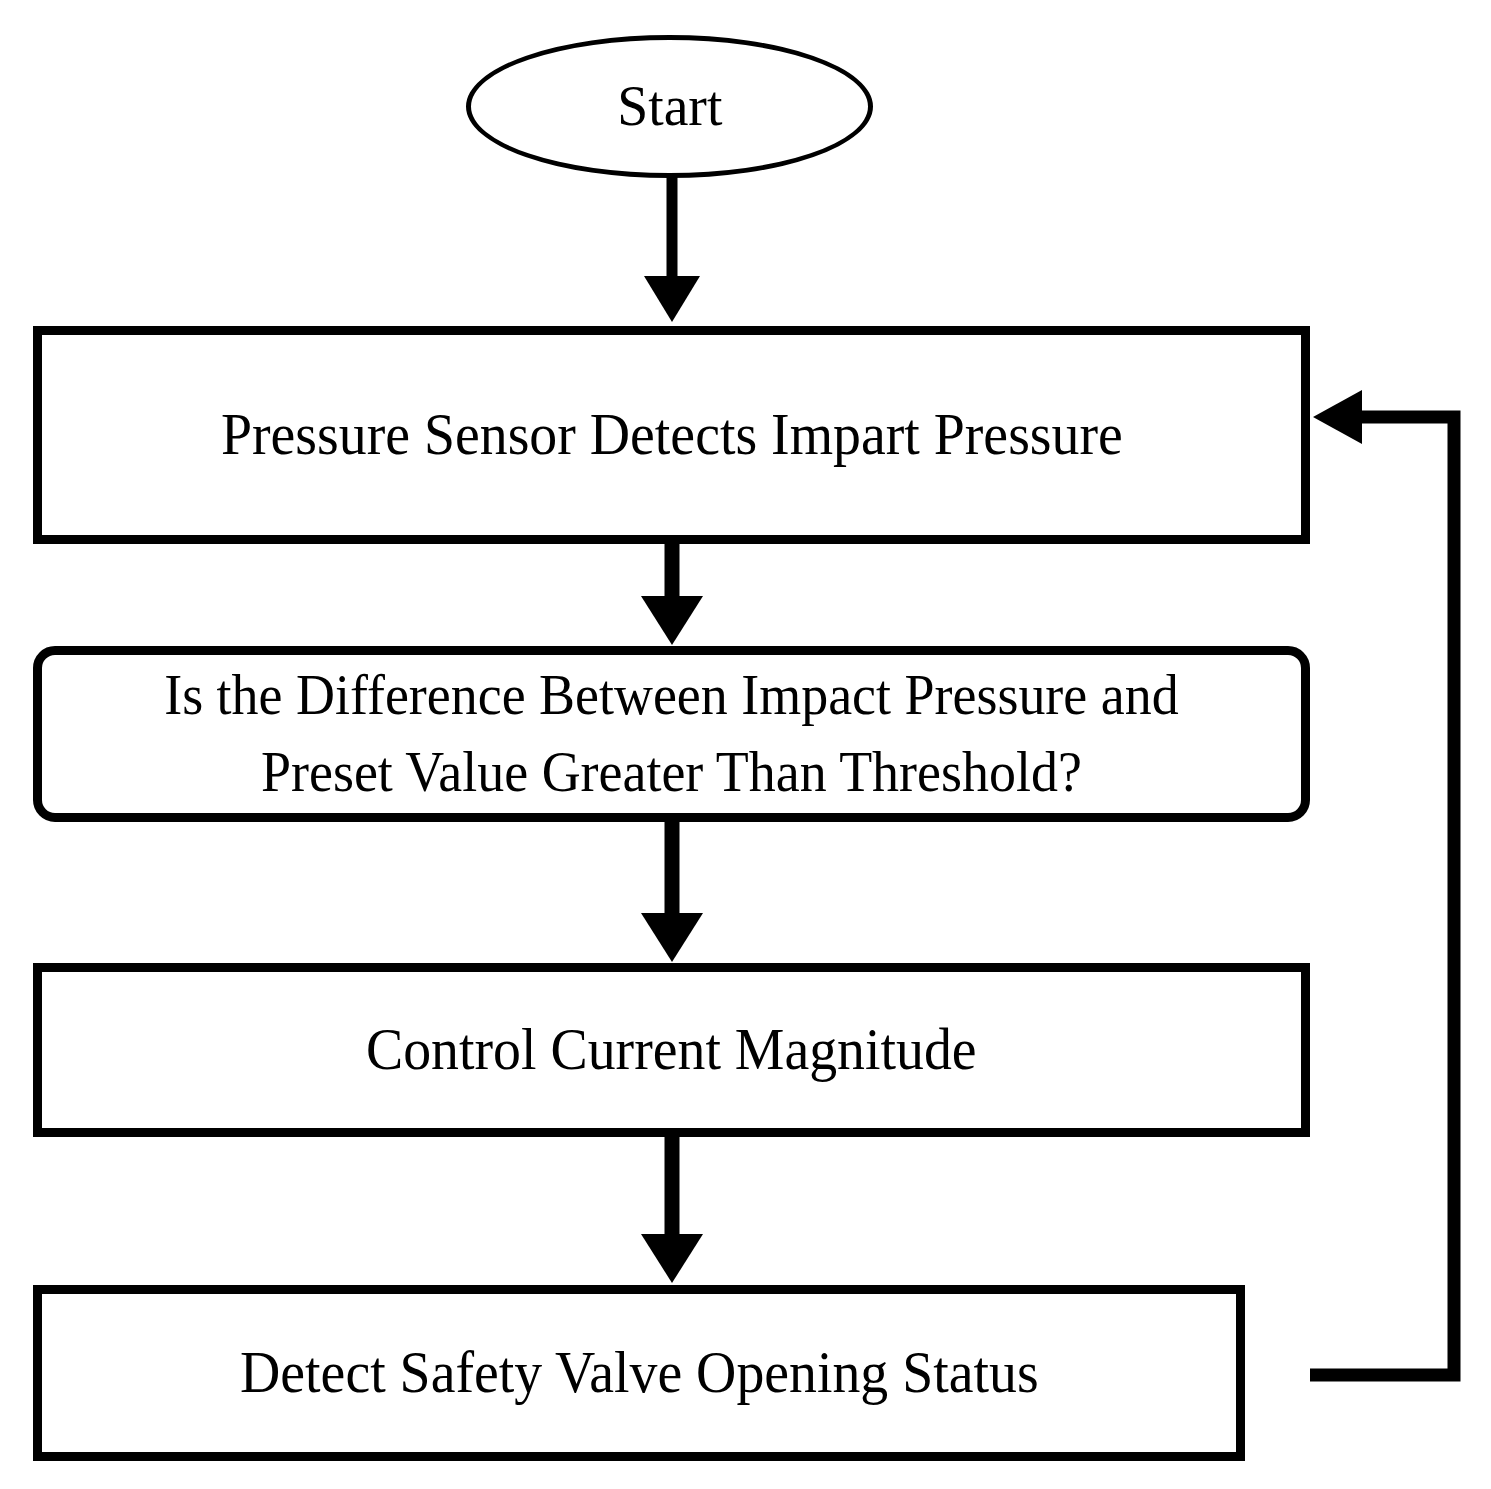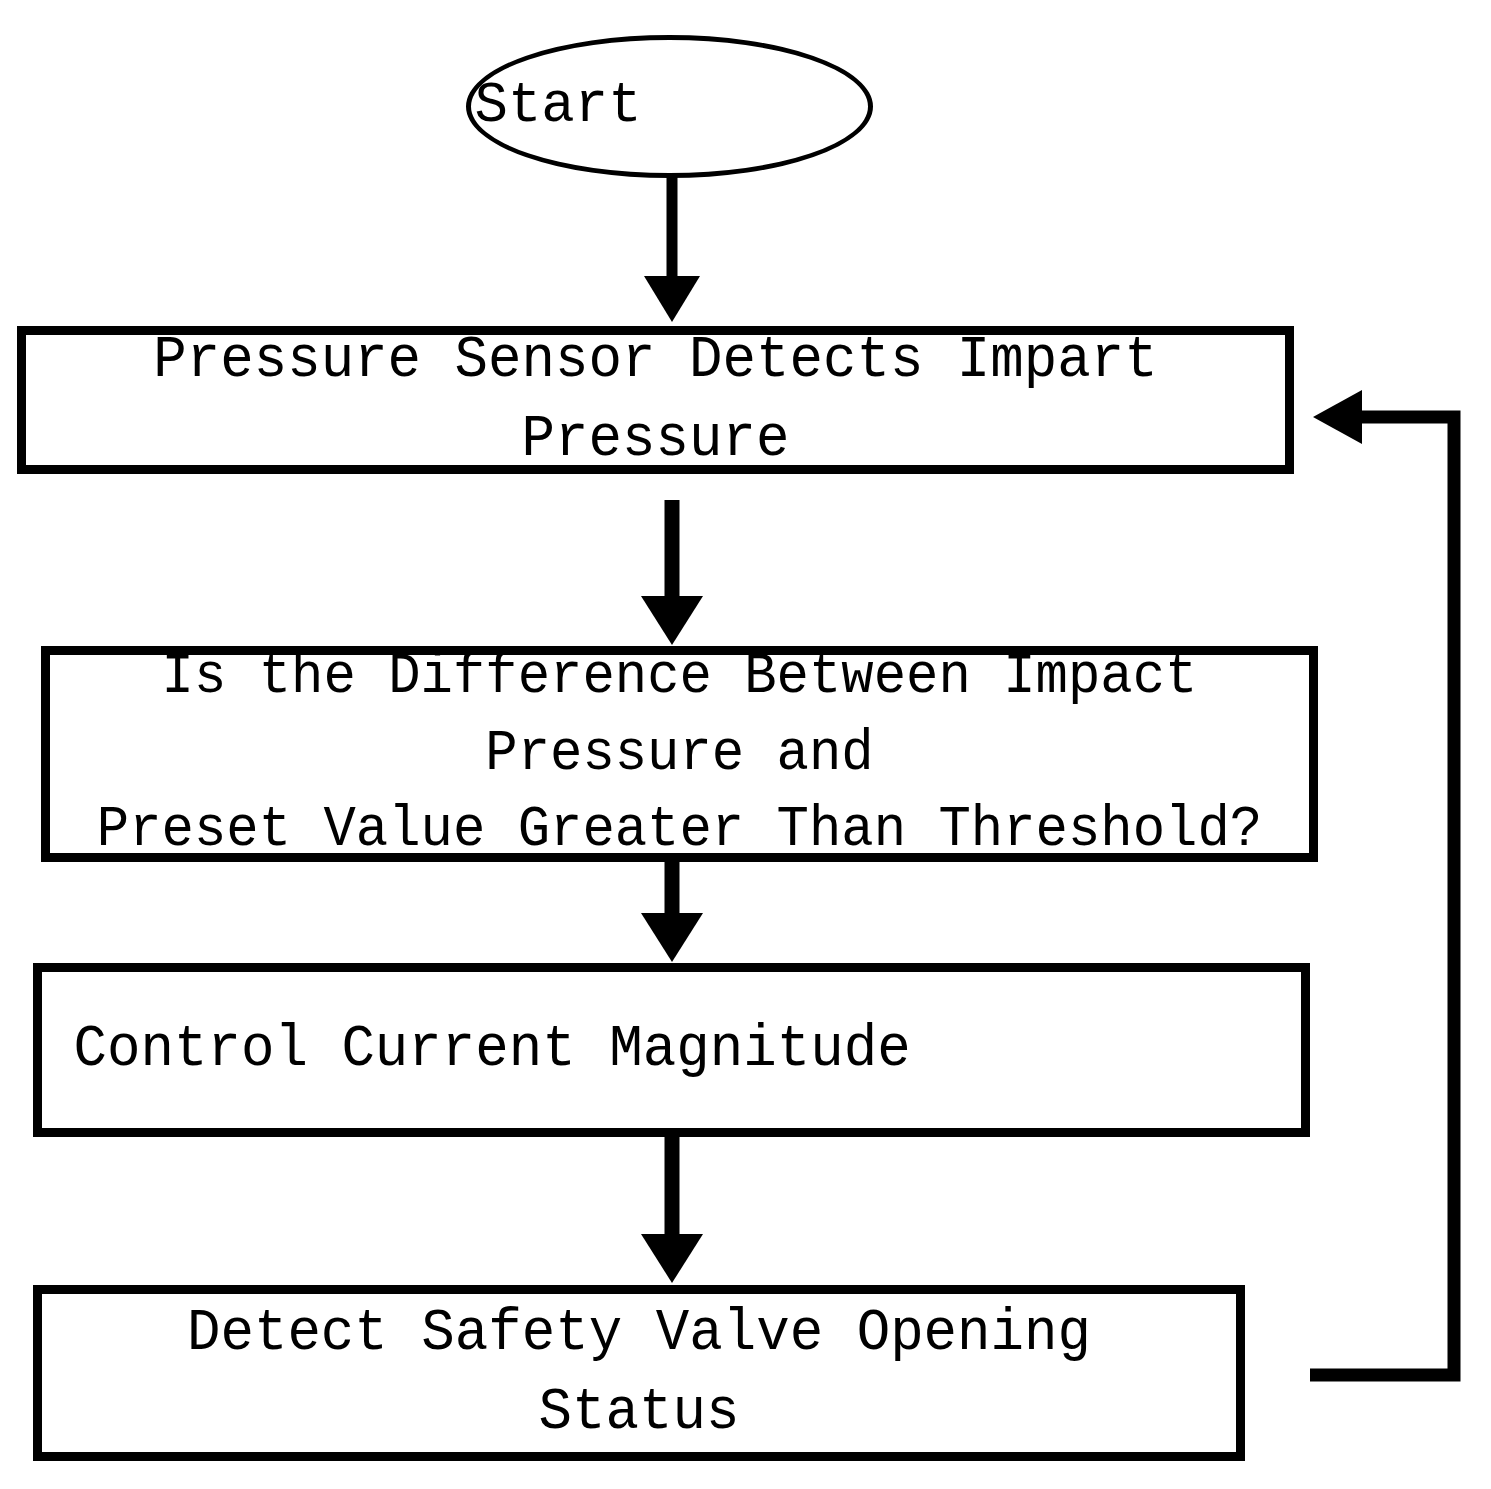--- a/index.html
+++ b/index.html
@@ -13,23 +13,23 @@
     height: 1489px;
     background: #ffffff;
     overflow: hidden;
     font-family: "Liberation Serif", "DejaVu Serif", serif;
   }
   .node {
     position: absolute;
     box-sizing: border-box;
     display: flex;
     align-items: center;
+    justify-content: center;
     background: #ffffff;
     color: #000000;
-    font-family: Liberation Mono, monospace;
   }
   .process-box {
     border: 9px solid #000000;
   }
   .node-label {
     text-align: center;
     line-height: 1.32;
     color: #000000;
     transform: scaleX(0.93);
     white-space: pre-line;
@@ -86,25 +86,25 @@
     <g>
       <path d="M 1310 1375 L 1454 1375 L 1454 417 L 1348 417" fill="none" stroke="#000000" stroke-width="13" stroke-linecap="butt" stroke-linejoin="miter"></path>
       <polygon points="1313,417 1362,390 1362,444" fill="#000000"></polygon>
     </g>
   </svg>
 
   <div class="node terminator" style="left:466px; top:35px; width:407px; height:143px;">
     <div class="node-label">Start</div>
   </div>
 
-  <div class="node process-box" style="left:17px; top:326px; width:1277px; height:148px;">
+  <div class="node process-box" style="left:33px; top:326px; width:1277px; height:218px;">
     <div class="node-label box-text-lg">Pressure Sensor Detects Impart Pressure</div>
   </div>
 
-  <div class="node process-box" style="left:41px; top:646px; width:1277px; height:216px;">
+  <div class="node process-box" style="left:33px; top:646px; width:1277px; height:176px;border-radius:22px;">
     <div class="node-label box-text-md">Is the Difference Between Impact Pressure and
 Preset Value Greater Than Threshold?</div>
   </div>
 
   <div class="node process-box" style="left:33px; top:963px; width:1277px; height:174px;">
     <div class="node-label box-text-lg">Control Current Magnitude</div>
   </div>
 
   <div class="node process-box" style="left:33px; top:1285px; width:1212px; height:176px;">
     <div class="node-label box-text-lg">Detect Safety Valve Opening Status</div>

